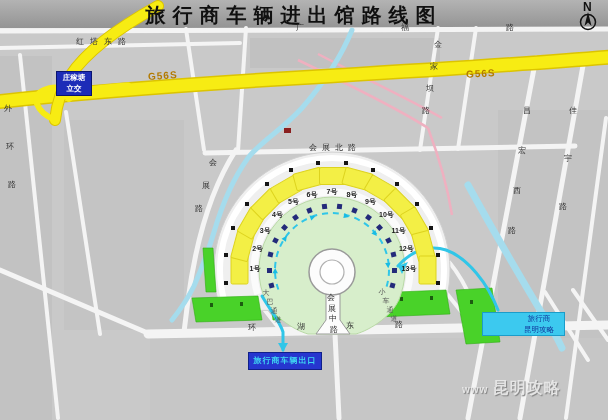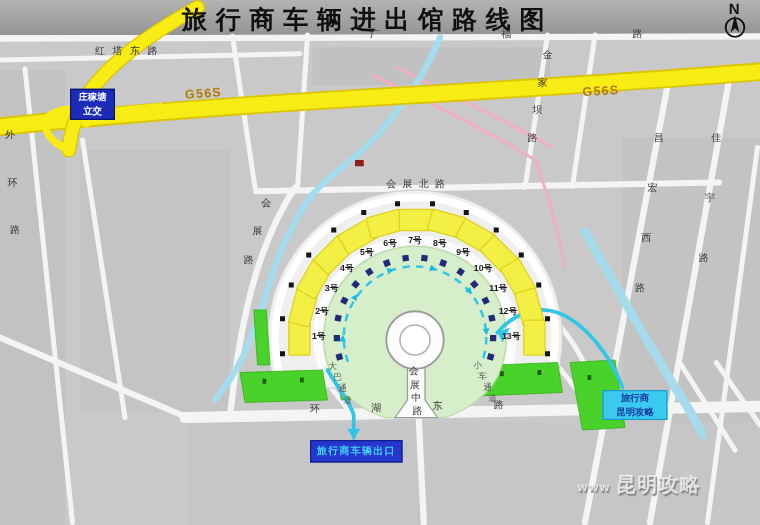--- a/index.html
+++ b/index.html
@@ -23,21 +23,21 @@
   .navy{position:absolute;width:5px;height:5px;background:#232a7a;z-index:6;}
   .dot{position:absolute;width:4px;height:4px;background:#151515;z-index:6;}
   .rarrow{position:absolute;font-size:7px;color:#18bce4;z-index:7;line-height:7px;}
   .bluebox{position:absolute;z-index:8;text-align:center;}
   .box-interchange{left:56px;top:71px;width:34px;height:23px;background:#1c2cb8;
     border:1px solid #0a1470;color:#fff;font-size:7.5px;font-weight:bold;line-height:11px;}
   .box-exit{left:248px;top:352px;width:72px;height:16px;background:#2636cf;
     border:1px solid #101f8a;color:#3fd9f2;font-size:8px;font-weight:bold;line-height:16px;
     letter-spacing:1px;}
   .box-entry{left:482px;top:312px;width:50px;height:22px;background:#3cc9ef;
-    border:1px solid #1b9cc9;color:#123a9e;font-size:7.5px;font-weight:bold;line-height:11px;}
+    border:1px solid #1b9cc9;color:#123a9e;font-size:7.5px;font-weight:normal;line-height:11px;padding-left:31px;}
   .legend{position:absolute;left:332px;top:386px;z-index:8;display:flex;align-items:center;}
   .legend-text{font-size:12px;color:#2b2b2b;letter-spacing:2px;
     font-family:"Liberation Serif","DejaVu Serif",serif;margin-left:6px;}
   .wm1{position:absolute;left:441px;top:364px;z-index:9;font-size:15px;font-weight:bold;
     letter-spacing:1px;color:rgba(240,240,240,0.85);text-shadow:1px 1px 1px #8a8a8a, -1px -1px 1px #b5b5b5;}
   .wm2{position:absolute;left:462px;top:378px;z-index:9;color:rgba(235,235,235,0.9);
     text-shadow:1px 1px 1px #808080;}
   .wm2 .www{font-size:10px;font-weight:bold;letter-spacing:1px;}
   .wm2 .brand{font-size:16px;font-weight:bold;letter-spacing:1px;}
   .redmark{position:absolute;left:284px;top:128px;width:7px;height:5px;background:#8a1f1f;z-index:6;}

